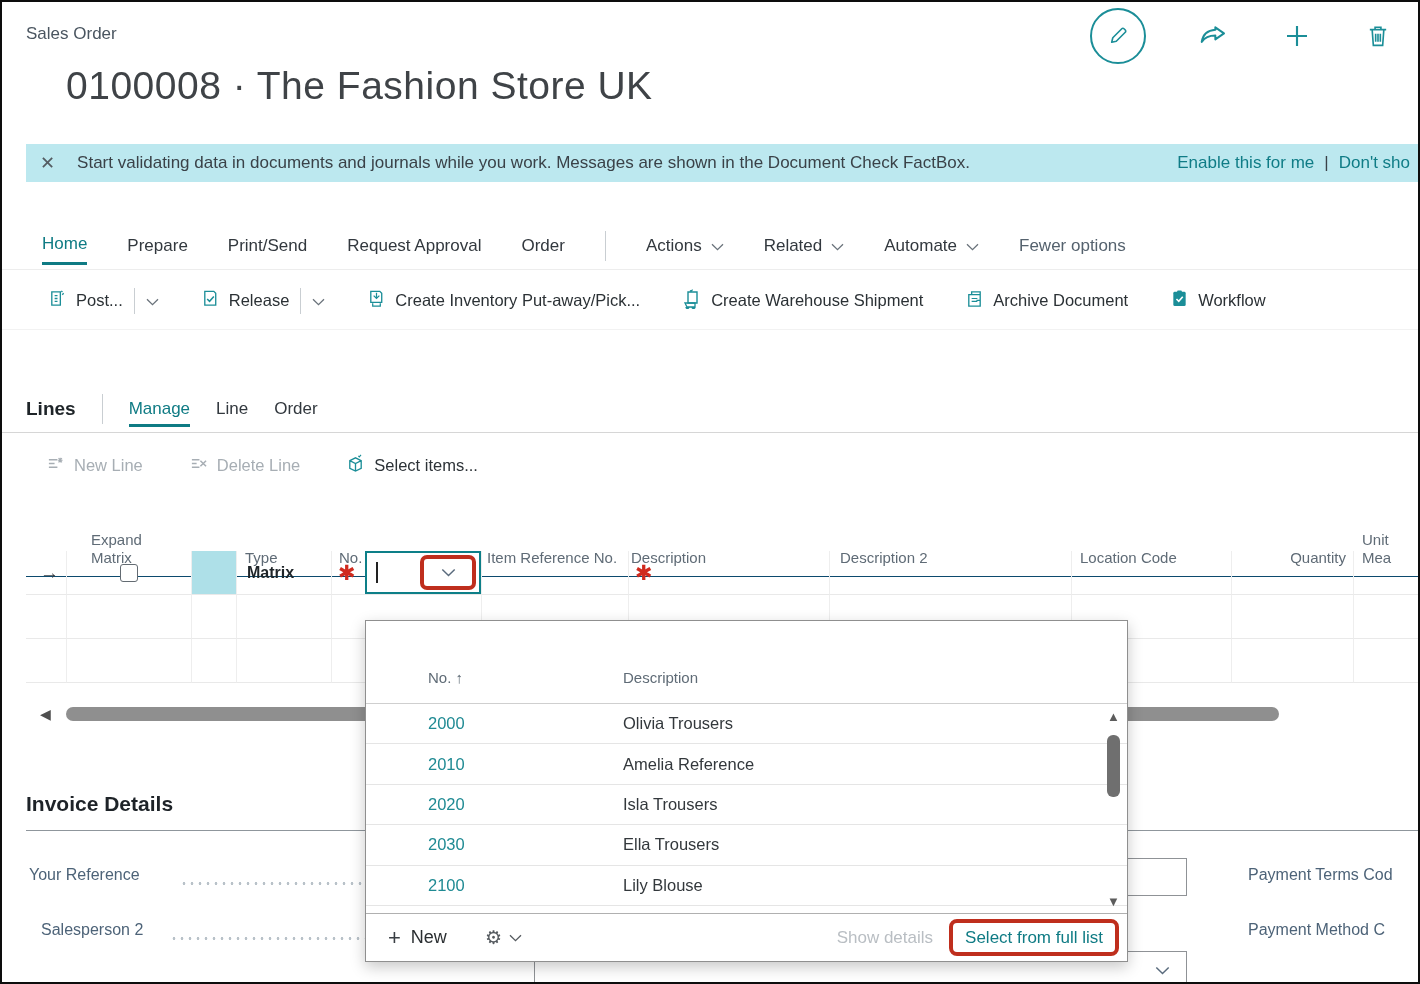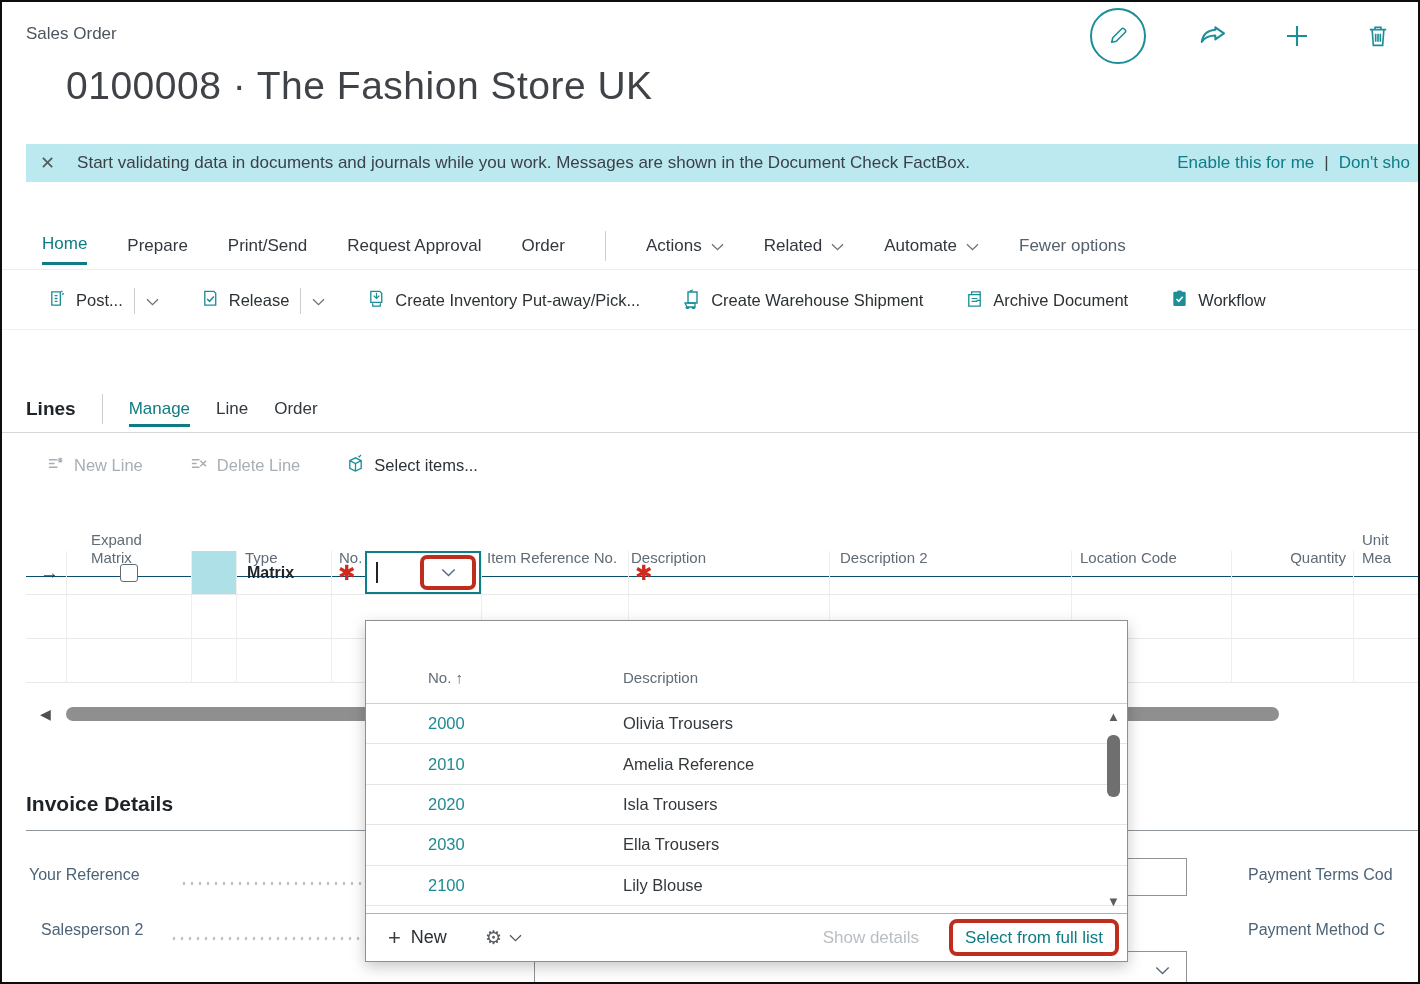--- a/index.html
+++ b/index.html
@@ -105,21 +105,21 @@
   .dd-row { position:relative; }
   .dd-vscroll { position:absolute; right:5px; top:88px; bottom:52px; width:16px; }
   .dd-vscroll .up   { position:absolute; top:0; left:1px; font-size:13px; color:#5c5c5c; cursor:pointer; }
   .dd-vscroll .down { position:absolute; bottom:0; left:1px; font-size:13px; color:#5c5c5c; cursor:pointer; }
   .dd-vscroll .thumb{ position:absolute; top:26px; left:1px; width:13px; height:62px; background:#6f6f6f; border-radius:6px; cursor:grab; }
   .dd-foot { position:absolute; left:0; right:0; bottom:0; height:48px; background:#fff; border-top:1px solid #b0b0b0;
              display:flex; align-items:center; padding:0 8px 0 22px; font-size:18px; z-index:2; }
   .dd-new { display:flex; align-items:center; gap:10px; color:#2a2e31; cursor:pointer; }
   .dd-new .plus { font-size:22px; font-weight:300; color:#3a3f44; }
   .dd-gear { display:flex; align-items:center; gap:7px; margin-left:38px; color:#555a5f; cursor:pointer; font-size:19px; }
-  .dd-right { margin-left:auto; display:flex; align-items:center; gap:30px;text-align:center; }
+  .dd-right { margin-left:auto; display:flex; align-items:center; gap:16px;text-align:center; }
   .show-details { color:#b9bec3; font-size:17px; }
   .select-full-wrap { border:4px solid #bf2e1d; border-radius:8px; padding:4px 12px; }
   .select-full { color:#0f7b84; font-size:17px; cursor:pointer; white-space:nowrap; }
 
   .chev svg { display:block; }
 </style>
 </head>
 <body>
 
 <div id="app">

